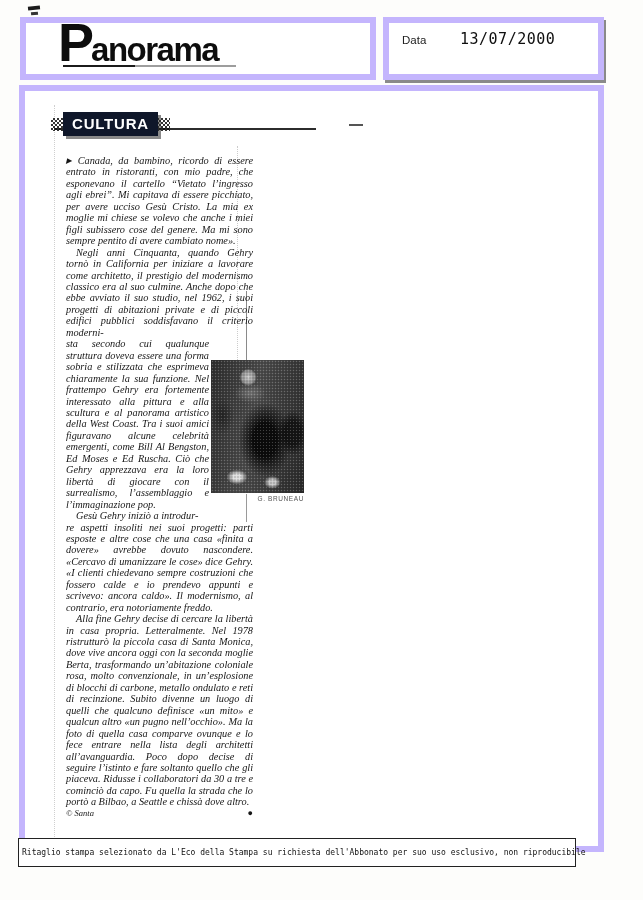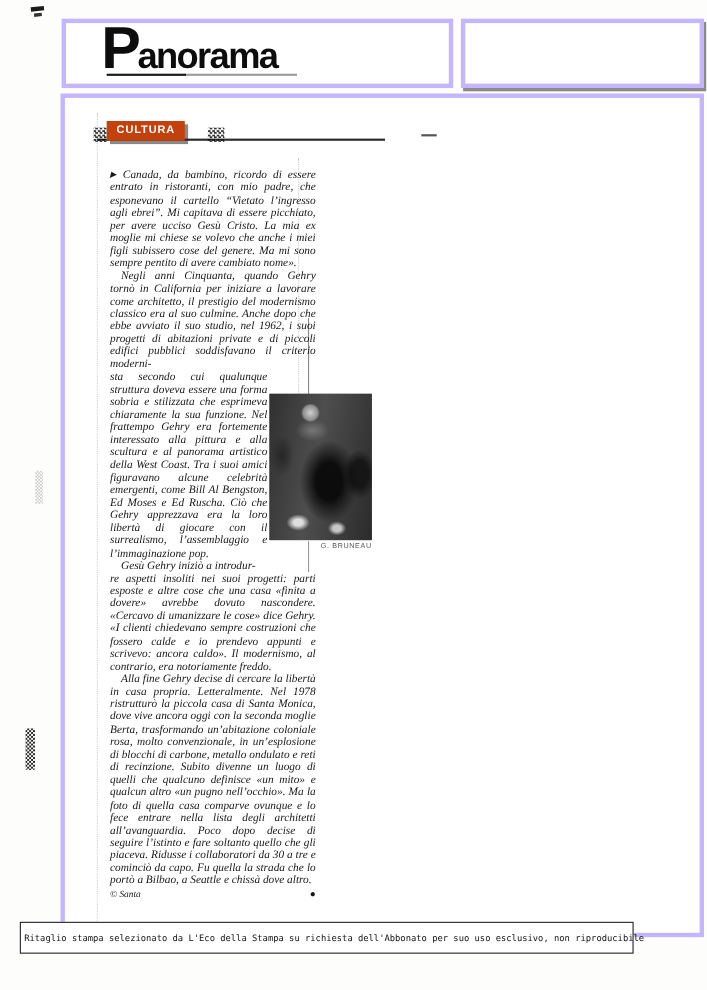--- a/index.html
+++ b/index.html
@@ -2,21 +2,21 @@
 <html><head>
 <meta charset="utf-8">
 <style>
   html,body{margin:0;padding:0;}
   body{
     width:643px;height:900px;position:relative;overflow:hidden;
     background:#fdfdfb;color:#161616;
     font-family:"Liberation Serif",serif;
   }
   .abs{position:absolute;}
-  .frame{position:absolute;box-sizing:border-box;border:4px solid #c4b5fd;background:#fff;margin-left:36px;}
+  .frame{position:absolute;box-sizing:border-box;border:6px solid #c4b5fd;background:#fff;}
 
   
   #hdr-left{left:20px;top:17px;width:356px;height:63px;}
   .logo{position:absolute;left:32px;bottom:10px;line-height:.8;white-space:nowrap;
         font-family:"Liberation Sans",sans-serif;font-weight:bold;color:#0d0d0d;}
   .logo-p{font-size:54px;letter-spacing:-3px;}
   .logo-rest{font-size:33px;letter-spacing:-1.5px;}
   .logo-underline{position:absolute;left:37px;bottom:7px;width:180px;height:2px;
         background:linear-gradient(to right,#1b1b1b 0 40%,#9d9d9d 40% 96%,transparent 96%);}
 
@@ -24,22 +24,22 @@
   #hdr-right{left:383px;top:17px;width:221px;height:63px;box-shadow:2px 3px 0 #8a8a8a;
         padding:7px 0 0 13px;}
   .meta-row{display:flex;align-items:baseline;height:16px;}
   .meta-label{width:58px;font-family:"Liberation Sans",sans-serif;font-size:11.5px;color:#222;}
   .meta-value{font-family:"DejaVu Sans Mono",monospace;font-size:15px;color:#0e0e0e;letter-spacing:.5px;}
 
   
   #main{left:19px;top:85px;width:585px;height:767px;}
   .section-rule{position:absolute;left:29px;top:37px;width:262px;height:2px;background:#2c2c2c;}
   .section-dash{position:absolute;left:324px;top:33px;width:14px;height:2px;background:#555;}
-  .section-label{position:absolute;left:38px;top:21px;z-index:2;background:#c2410c;color:#fff;
-        font-family:"Liberation Sans",sans-serif;font-weight:bold;font-size:10px;
+  .section-label{position:absolute;left:38px;top:21px;z-index:2;background:#0f172a;color:#fff;
+        font-family:"Liberation Sans",sans-serif;font-weight:bold;font-size:15px;
         letter-spacing:.8px;padding:3px 9px 4px;box-shadow:3px 3px 0 rgba(40,40,40,.55);}
   .checker{position:absolute;background:conic-gradient(#111 25%,transparent 0 50%,#111 0 75%,transparent 0);
         background-size:4px 4px;opacity:.85;}
   #deco-l{left:26px;top:27px;width:12px;height:13px;}
   #deco-r{left:130px;top:27px;width:15px;height:13px;}
 
   
   .article{position:absolute;left:41px;top:64px;width:187px;z-index:1;
         font-size:10.3px;line-height:11.45px;text-align:justify;color:#161616;}
   .article p{margin:0;font-style:italic;}
@@ -96,20 +96,24 @@
 <div class="smudge-2"></div>
 
 <div class="frame" id="hdr-left">
   <div class="logo">
     <span class="logo-p">P</span><span class="logo-rest">anorama</span>
   </div>
   <div class="logo-underline"></div>
 </div>
 
 <div class="frame" id="hdr-right">
+  <div class="meta-row">
+    <span class="meta-label">Data</span>
+    <span class="meta-value">13/07/2000</span>
+  </div>
 </div>
 
 <div class="frame" id="main">
   <div class="vdot-left"></div>
   <div class="section-rule"></div>
   <div class="section-dash"></div>
   <div class="checker" id="deco-l"></div>
   <div class="section-label">CULTURA</div>
   <div class="checker" id="deco-r"></div>
 

